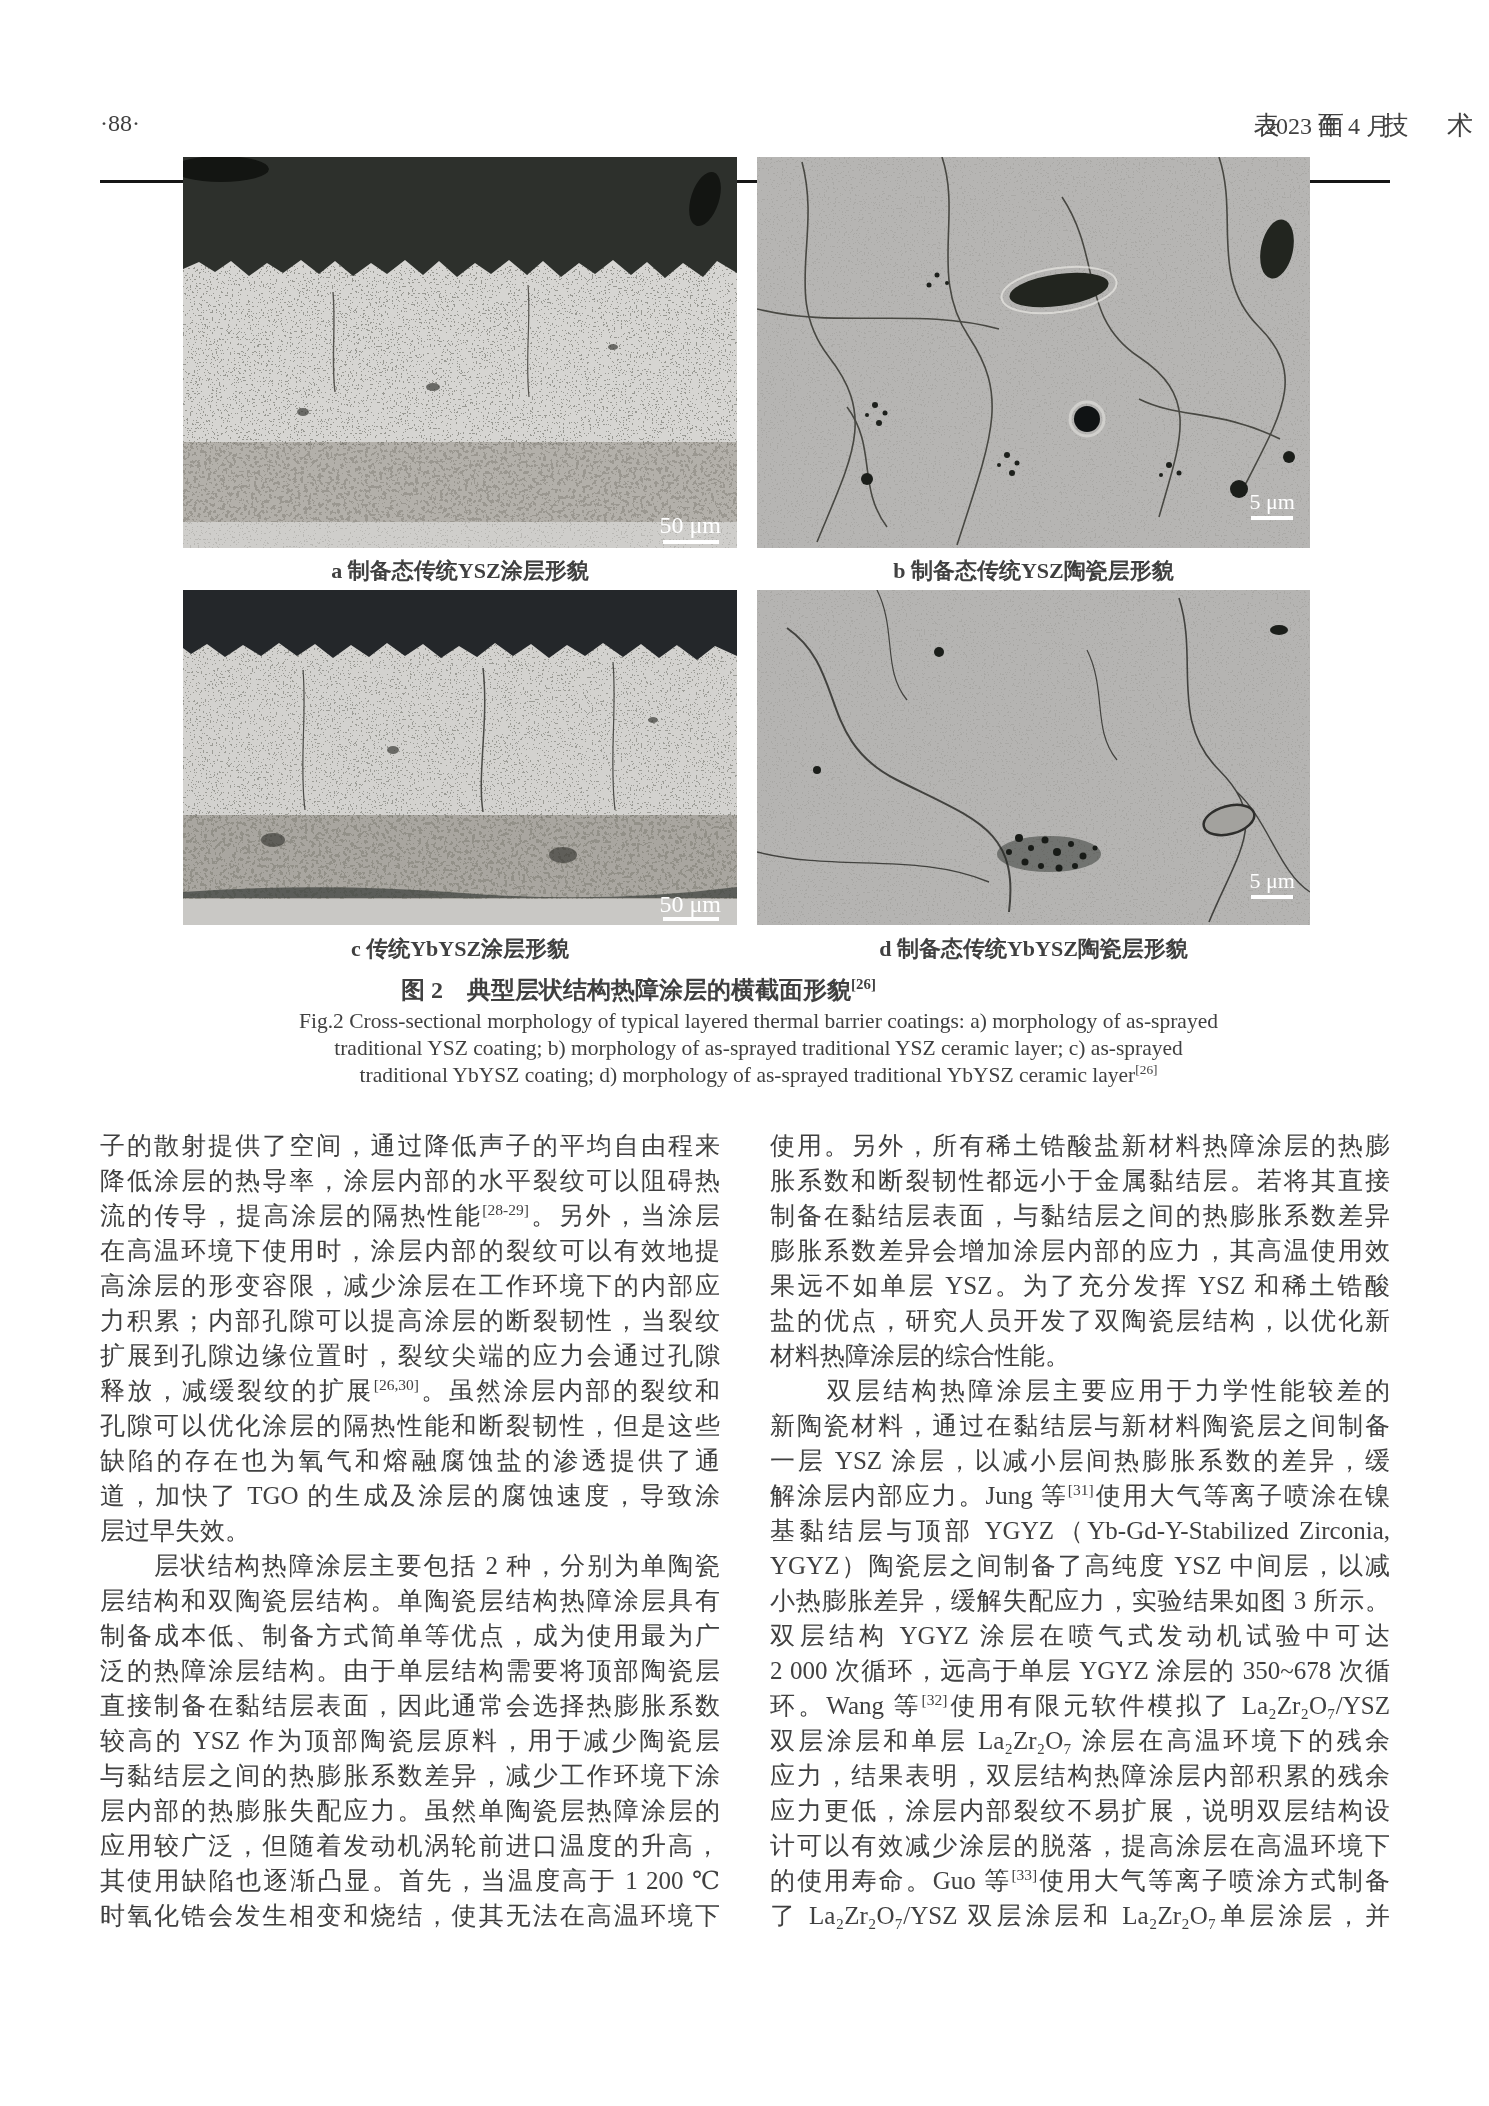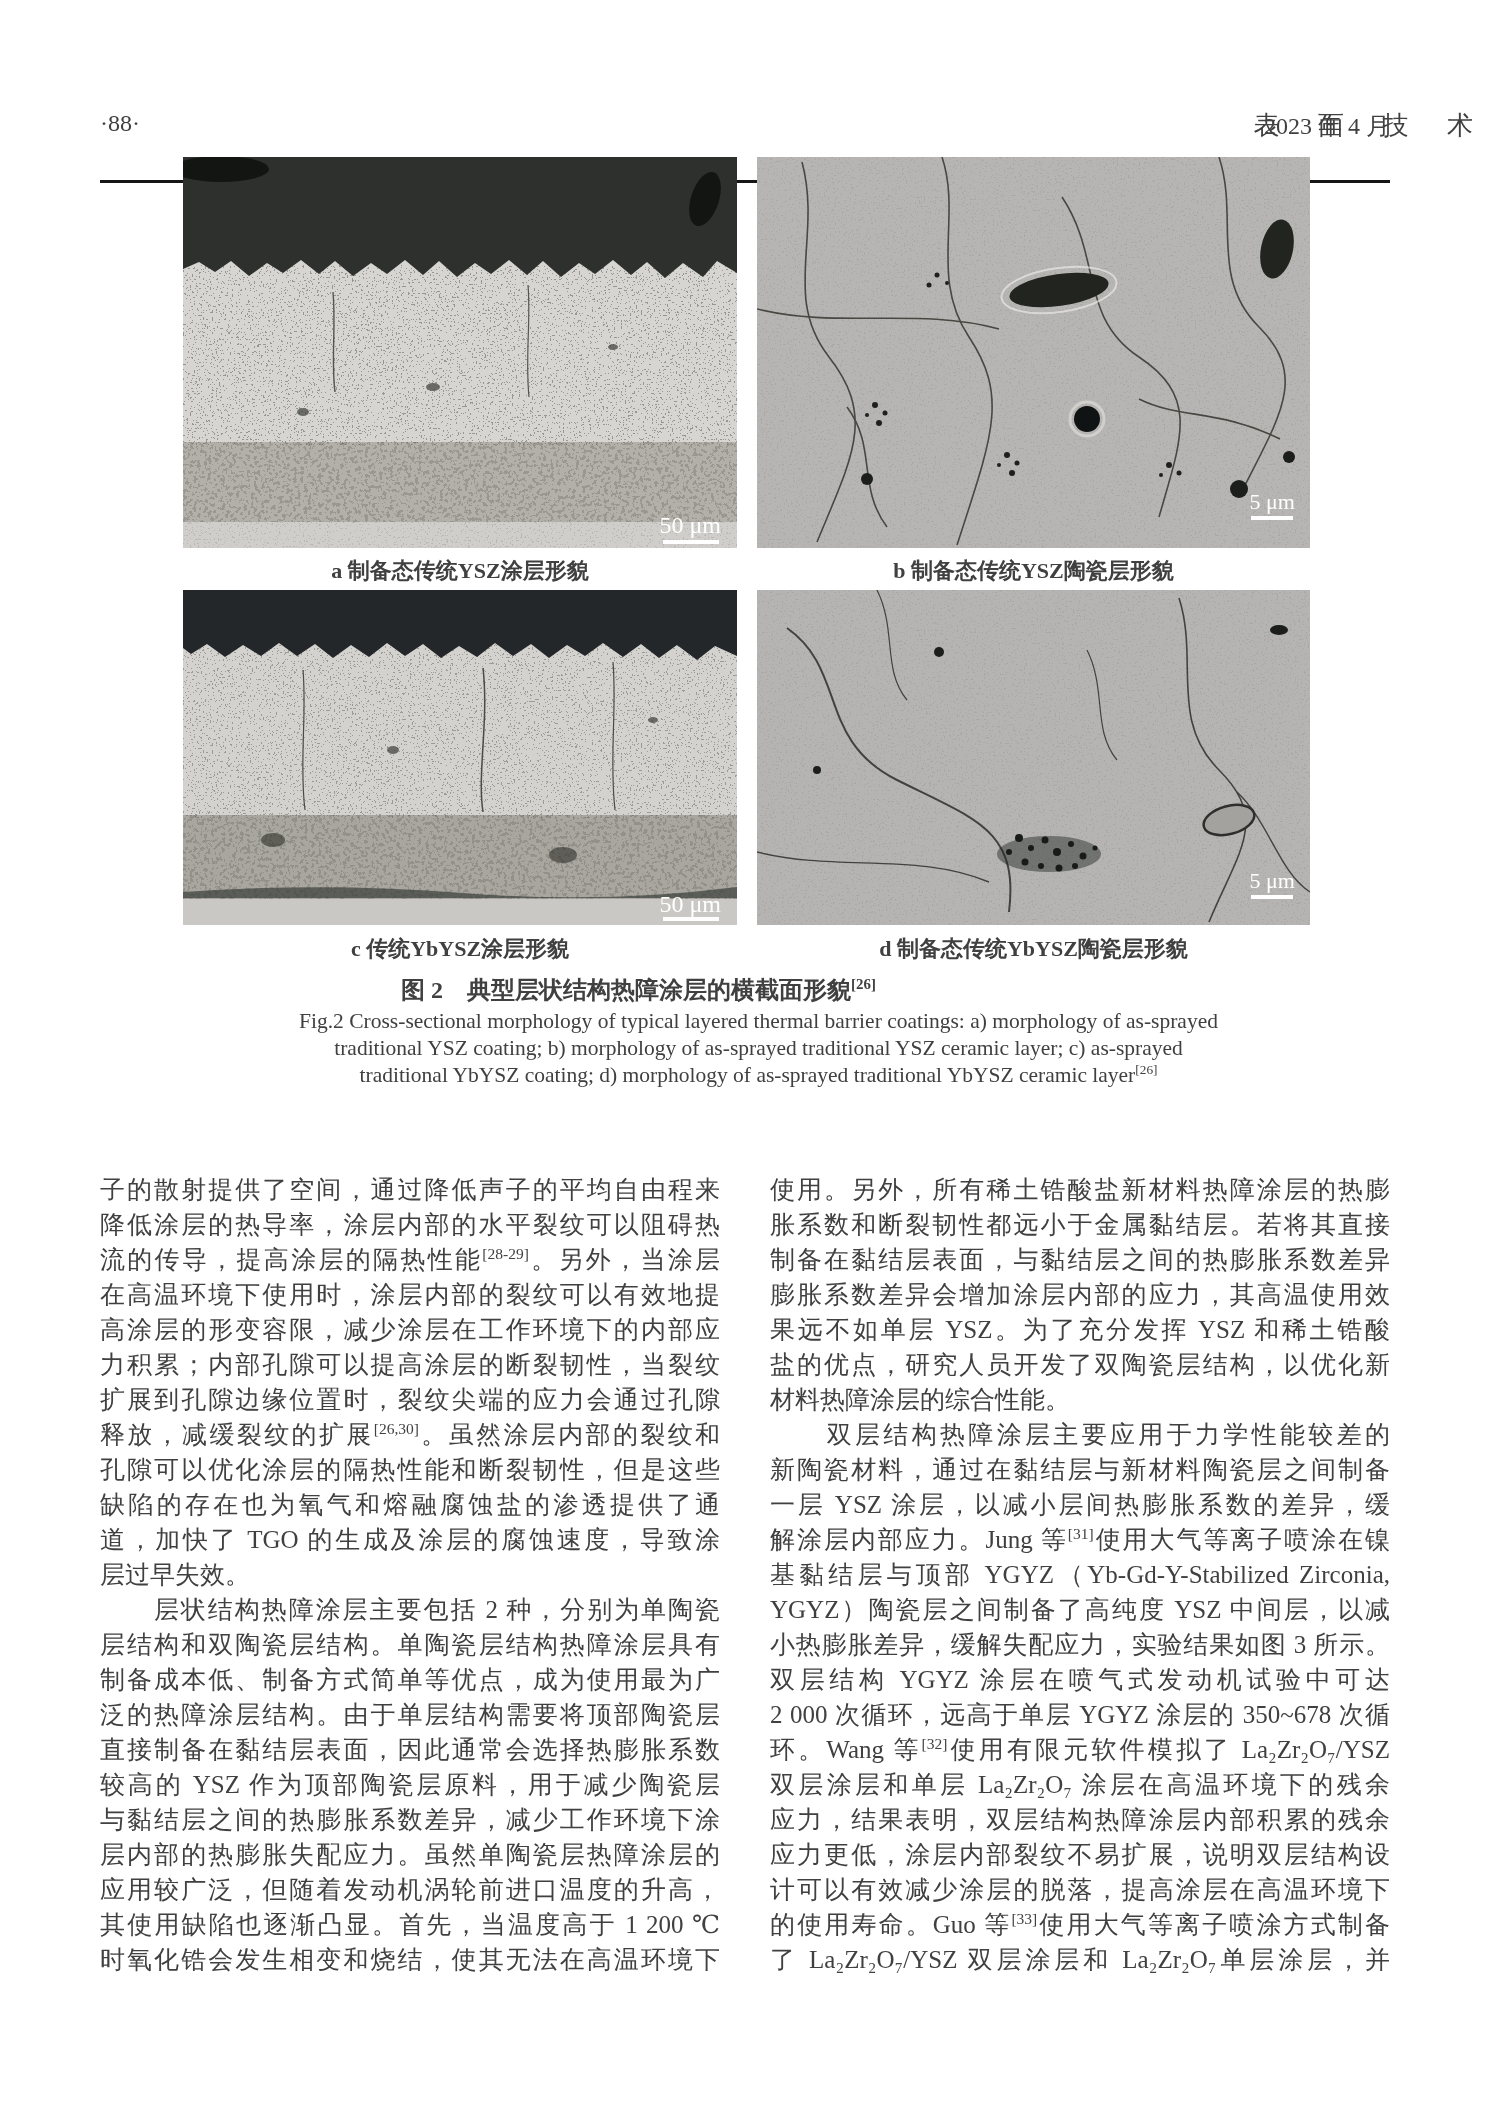--- a/index.html
+++ b/index.html
@@ -12,21 +12,21 @@
   .hdr-right{right:99px;top:110px;font-size:24px;}
   .hdr-rule{left:100px;top:180px;width:1290px;height:3px;background:#161616;}
   
   .panel{overflow:hidden;background:#b5b4b2;}
   .panel svg{display:block;}
   .pcap{font-size:22px;font-weight:bold;text-align:center;font-family:"Liberation Serif","DejaVu Serif",serif;}
   .figcap-zh{left:0;width:1277px;top:974px;text-align:center;font-size:24px;font-weight:bold;}
   .figcap-en{left:8px;width:1489px;top:1008px;font-size:21.5px;line-height:27px;padding-left:6px;}
   .capline{text-align:center;}
   
-  .col{width:620px;font-size:25px;margin-top:44px;}
+  .col{width:620px;font-size:25px;}
   .bodyline{height:35px;line-height:35px;white-space:nowrap;
             text-align:justify;text-align-last:justify;text-justify:inter-character;}
   .bodyline.no-justify{text-align-last:left;}
   sup{font-size:0.62em;line-height:0;}
 </style>
 </head>
 <body>
 
 <svg width="0" height="0" style="position:absolute" aria-hidden="true">
   <defs>

